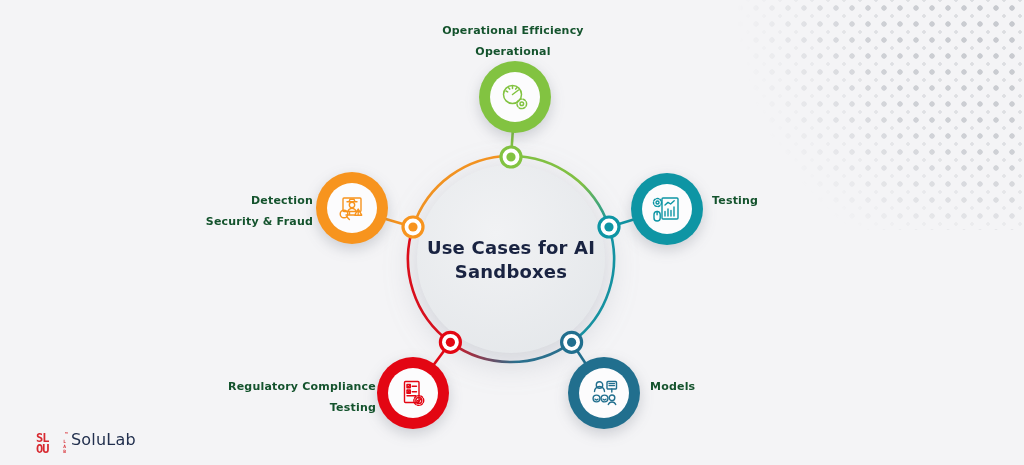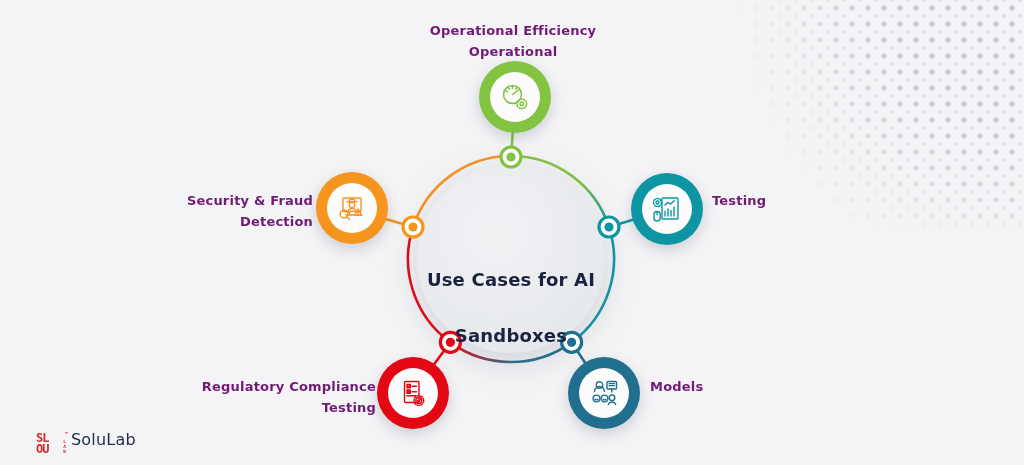--- a/index.html
+++ b/index.html
@@ -19,32 +19,32 @@
     background-position:0 0,8px 8px;
     -webkit-mask-image:radial-gradient(circle at 100% 0%, #000 0%, rgba(0,0,0,.8) 38%, transparent 70%);
     mask-image:radial-gradient(circle at 100% 0%, #000 0%, rgba(0,0,0,.8) 38%, transparent 70%);
   }
   svg{position:absolute;left:0;top:0;}
   .shadowed{filter:drop-shadow(0 5px 7px rgba(60,70,85,.22));}
   .center-shadow{filter:drop-shadow(0 8px 16px rgba(110,120,135,.28));}
   
   .label{
     position:absolute;
-    font-weight:bold;font-size:13px;line-height:21px;
-    color:#701a75;letter-spacing:.2px;
+    font-weight:bold;font-size:11px;line-height:21px;
+    color:#14532d;letter-spacing:.2px;
   }
   .label span{display:block;}
   .align-center{text-align:center;}
   .align-right{text-align:right;}
   .center-title{
     position:absolute;left:416px;top:236px;width:190px;
     text-align:center;font-weight:bold;font-size:18px;line-height:24px;
     color:#192341;letter-spacing:.2px;
   }
-  .center-title span{display:block;margin-top:32px;}
+  .center-title span{display:block;}
   
   .logo{position:absolute;left:36px;top:418px;display:flex;align-items:center;gap:7px;}
   .logo-mark{
     position:relative;width:28px;height:28px;
     font-family:"DejaVu Sans Mono",monospace;font-weight:bold;
     line-height:11px;font-size:12px;letter-spacing:-1px;margin-top:15px;
   }
   .logo-mark .row{display:block;}
   .logo-mark .side{
     position:absolute;right:-2px;top:6px;font-size:4.5px;letter-spacing:0;
@@ -207,22 +207,22 @@
   <div class="label" style="left:650px;top:376px;width:210px;">
     <span>Models</span>
   </div>
 
   <div class="label align-right" style="left:168px;top:376px;width:208px;">
     <span>Regulatory Compliance</span>
     <span>Testing</span>
   </div>
 
   <div class="label align-right" style="left:120px;top:190px;width:193px;">
+    <span>Detection</span>
     <span>Security &amp; Fraud</span>
-    <span>Detection</span>
   </div>
 
   <div class="center-title" style="color: rgb(25, 35, 65);">
     <span>Use Cases for AI</span>
     <span>Sandboxes</span>
   </div>
 
   <div class="logo">
     <div class="logo-mark" style="color:#D7282F;">
       <span class="row">SL</span>

